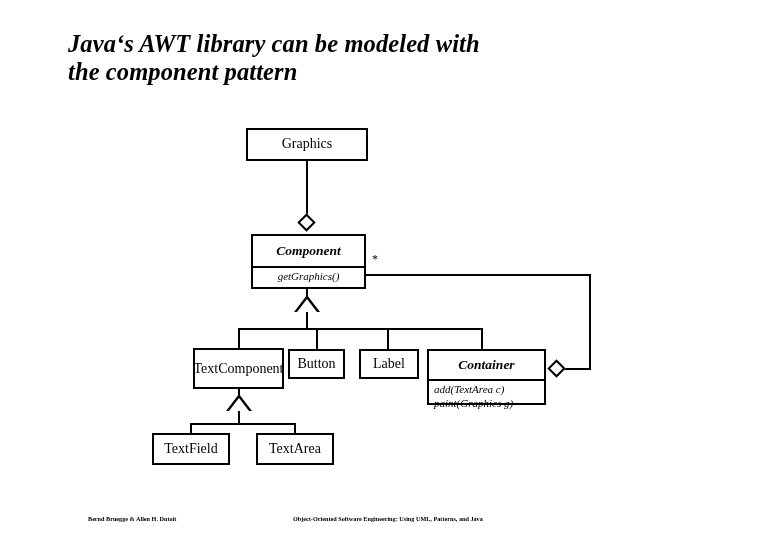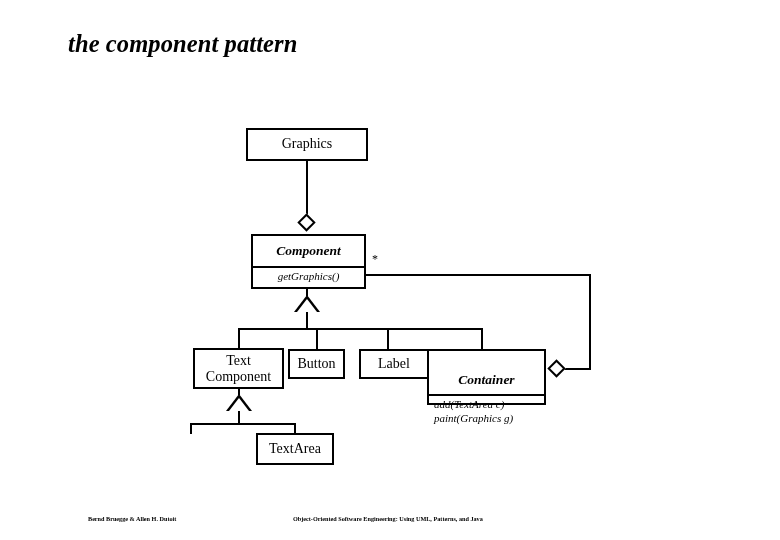--- a/index.html
+++ b/index.html
@@ -140,20 +140,21 @@
   #footer-authors { left: 88px;  top: 516px; }
   #footer-book    { left: 293px; top: 516px; font-weight: bold; }
   #footer-page    { left: 661px; top: 541px; font-size: 12px; }
 </style>
 </head>
 <body>
 
 <div id="slide">
 
   <div id="title">
+    <div>Java‘s AWT library can be modeled with</div>
     <div>the component pattern</div>
   </div>
 
   <div class="ln ln-v" style="left:306px; top:160px; height:64px;"></div>
 
   <div class="ln ln-v" style="left:306px; top:288px; height:8px;"></div>
 
   <div class="ln ln-v" style="left:306px; top:312px; height:17px;"></div>
 
   <div class="ln ln-h" style="left:238px; top:328px; width:245px;"></div>
@@ -195,43 +196,46 @@
 
   <div class="uml-box" style="left:251px; top:234px; width:115px; height:55px;">
     <div class="uml-name abstract" style="height:30px;">Component</div>
     <div class="uml-sep"></div>
     <div class="uml-ops centered">
       <div>getGraphics()</div>
     </div>
   </div>
 
   <div class="uml-box" style="left:193px; top:348px; width:91px; height:41px;">
-    <div class="uml-name" style="height:100%; flex-direction:column; line-height:1.08;">
+    <div class="uml-name" style="height:100%; flex-direction:row; line-height:1.08;">
       <span>Text</span>
       <span>Component</span>
     </div>
   </div>
 
   <div class="uml-box" style="left:288px; top:349px; width:57px; height:30px;">
     <div class="uml-name" style="height:100%;">Button</div>
   </div>
 
-  <div class="uml-box" style="left:359px; top:349px; width:70px; height:30px;">
+  <div class="uml-box" style="left:359px; top:349px; width:60px; height:30px;">
     <div class="uml-name" style="height:100%;">Label</div>
   </div>
 
   <div class="uml-box" style="left:427px; top:349px; width:119px; height:56px;">
-    <div class="uml-name abstract" style="height:28px;margin-top:15px;">Container</div>
+    <div class="uml-name abstract" style="height:28px;">Container</div>
     <div class="uml-sep"></div>
     <div class="uml-ops">
       <div>add(TextArea c)</div>
       <div>paint(Graphics g)</div>
     </div>
   </div>
 
+  <div class="uml-box" style="left:152px; top:433px; width:78px; height:32px;">
+    <div class="uml-name" style="height:100%;">TextField</div>
+  </div>
 
   <div class="uml-box" style="left:256px; top:433px; width:78px; height:32px;">
     <div class="uml-name" style="height:100%;">TextArea</div>
   </div>
 
   <div class="footer-text" id="footer-authors">Bernd Bruegge &amp; Allen H. Dutoit</div>
   <div class="footer-text" id="footer-book">Object-Oriented Software Engineering: Using UML, Patterns, and Java</div>
   <div class="footer-text" id="footer-page">39</div>
 
 </div>

